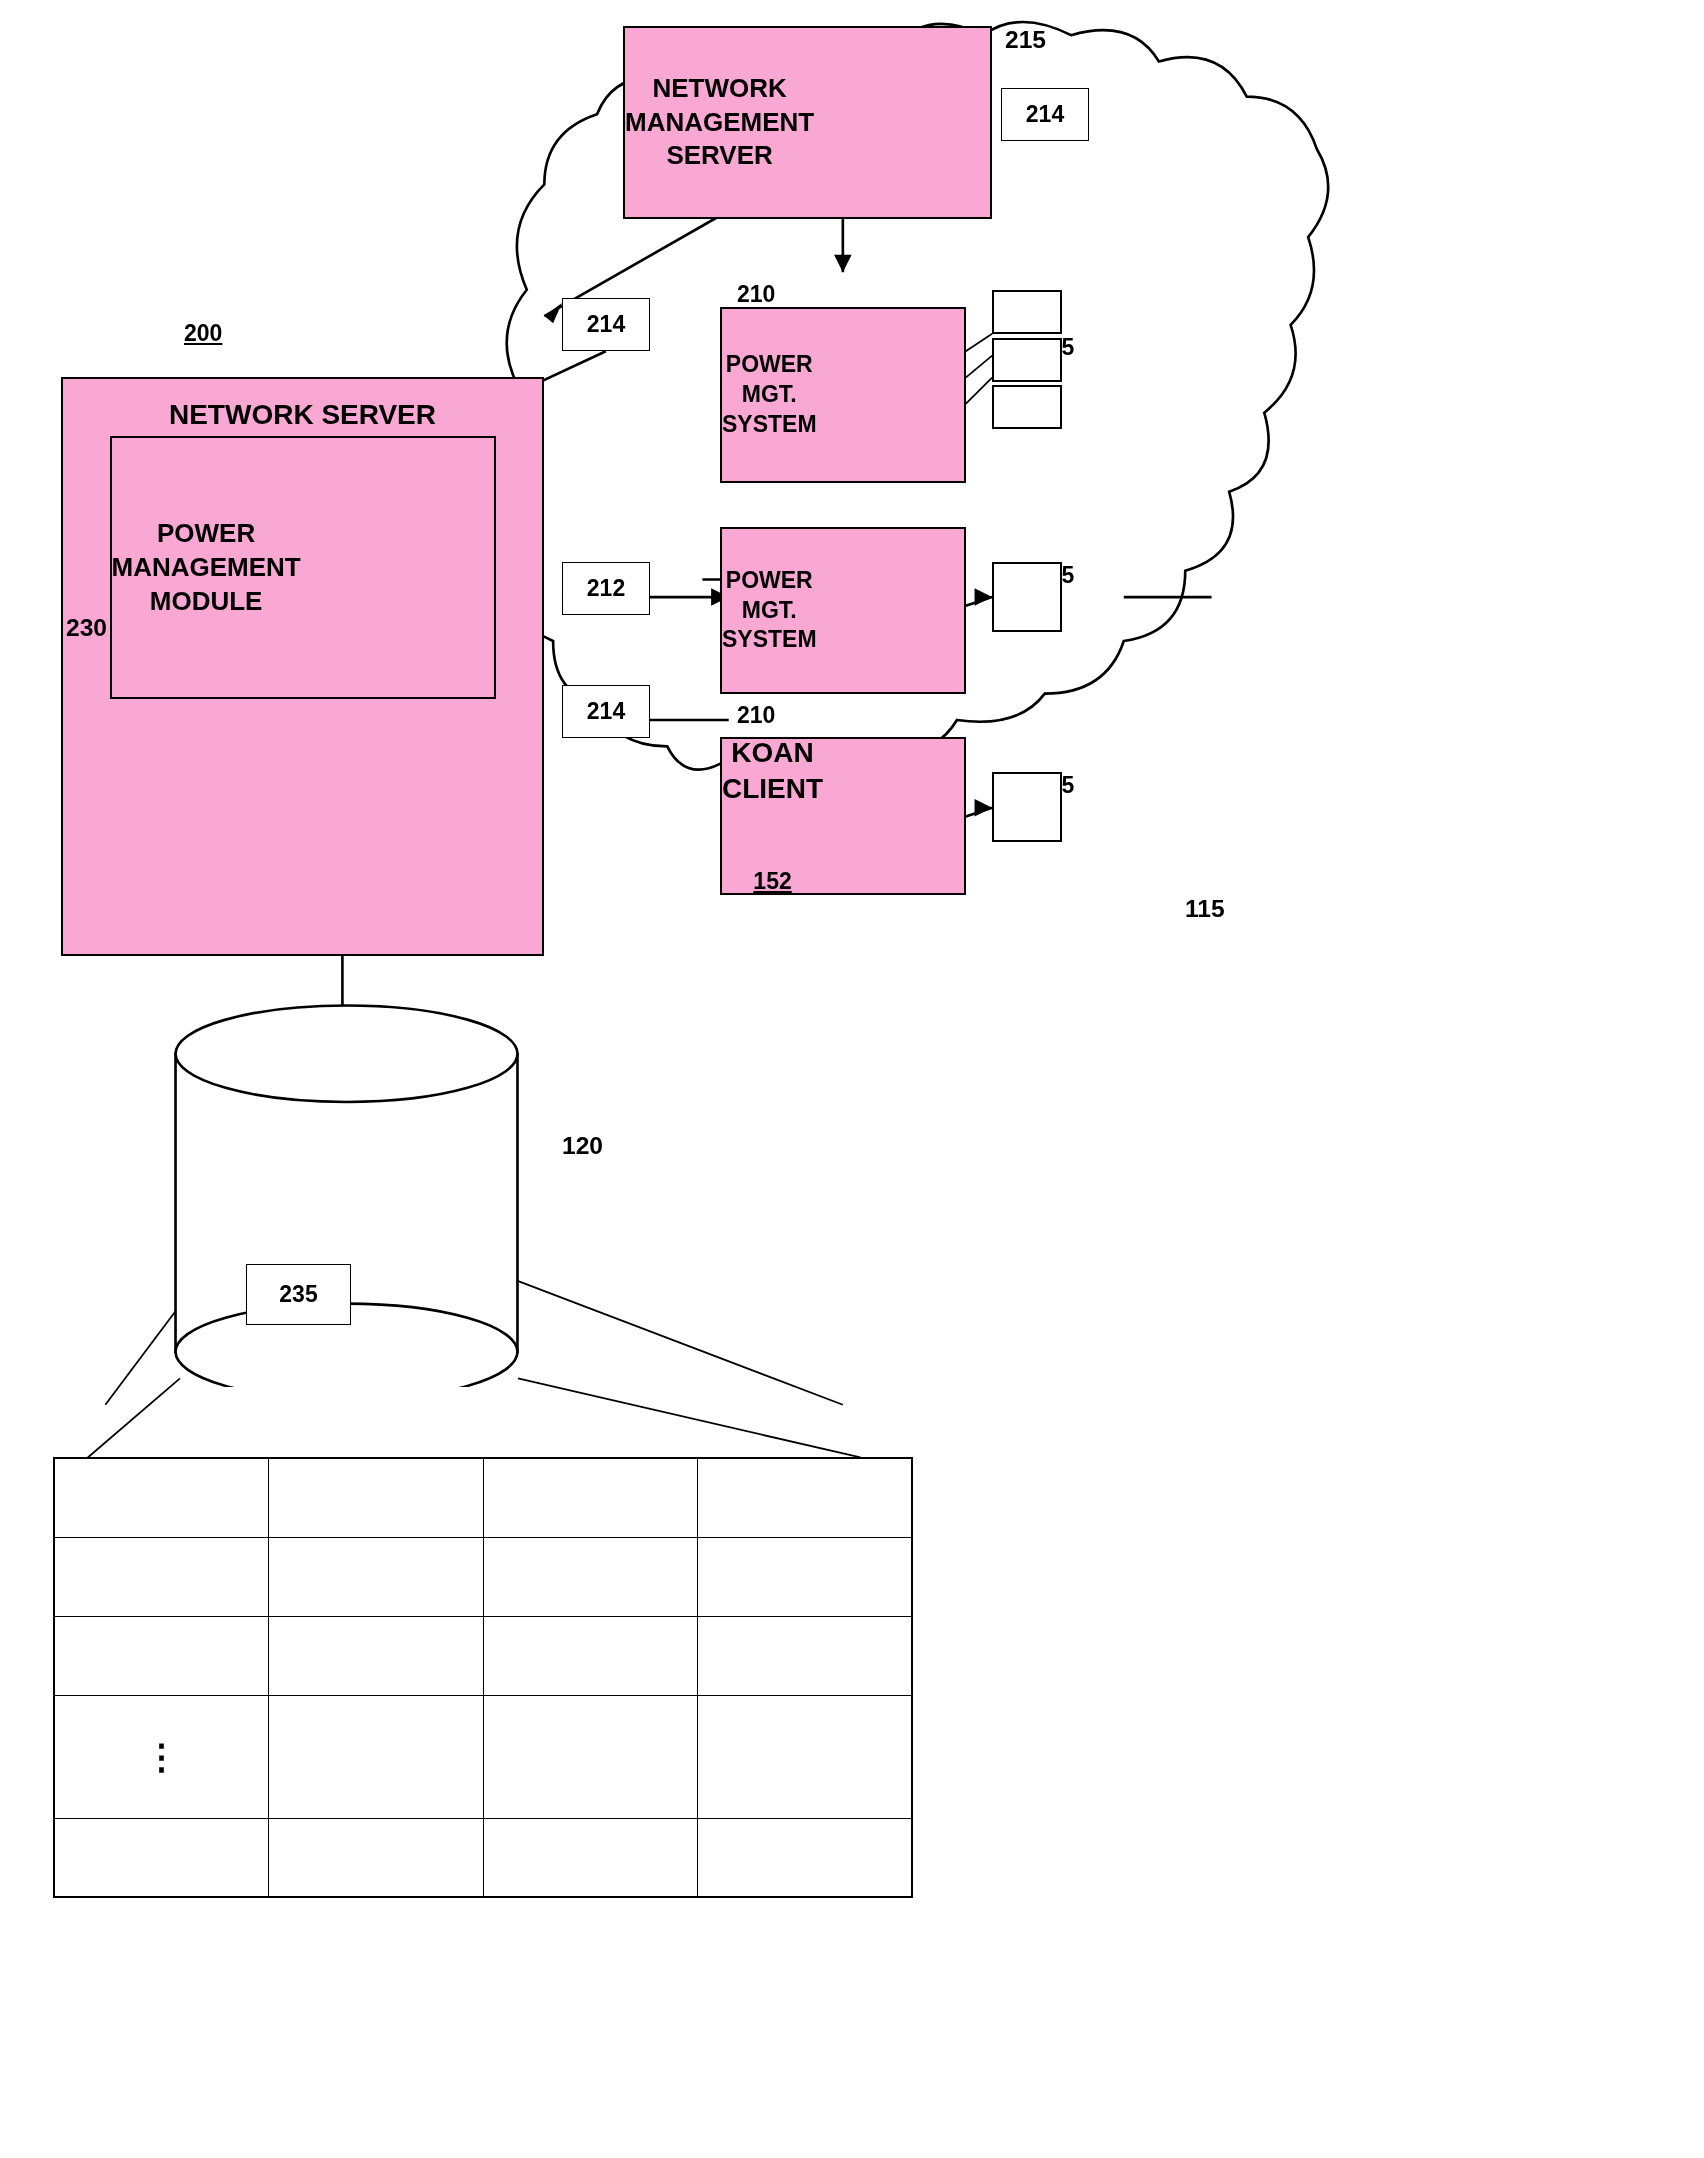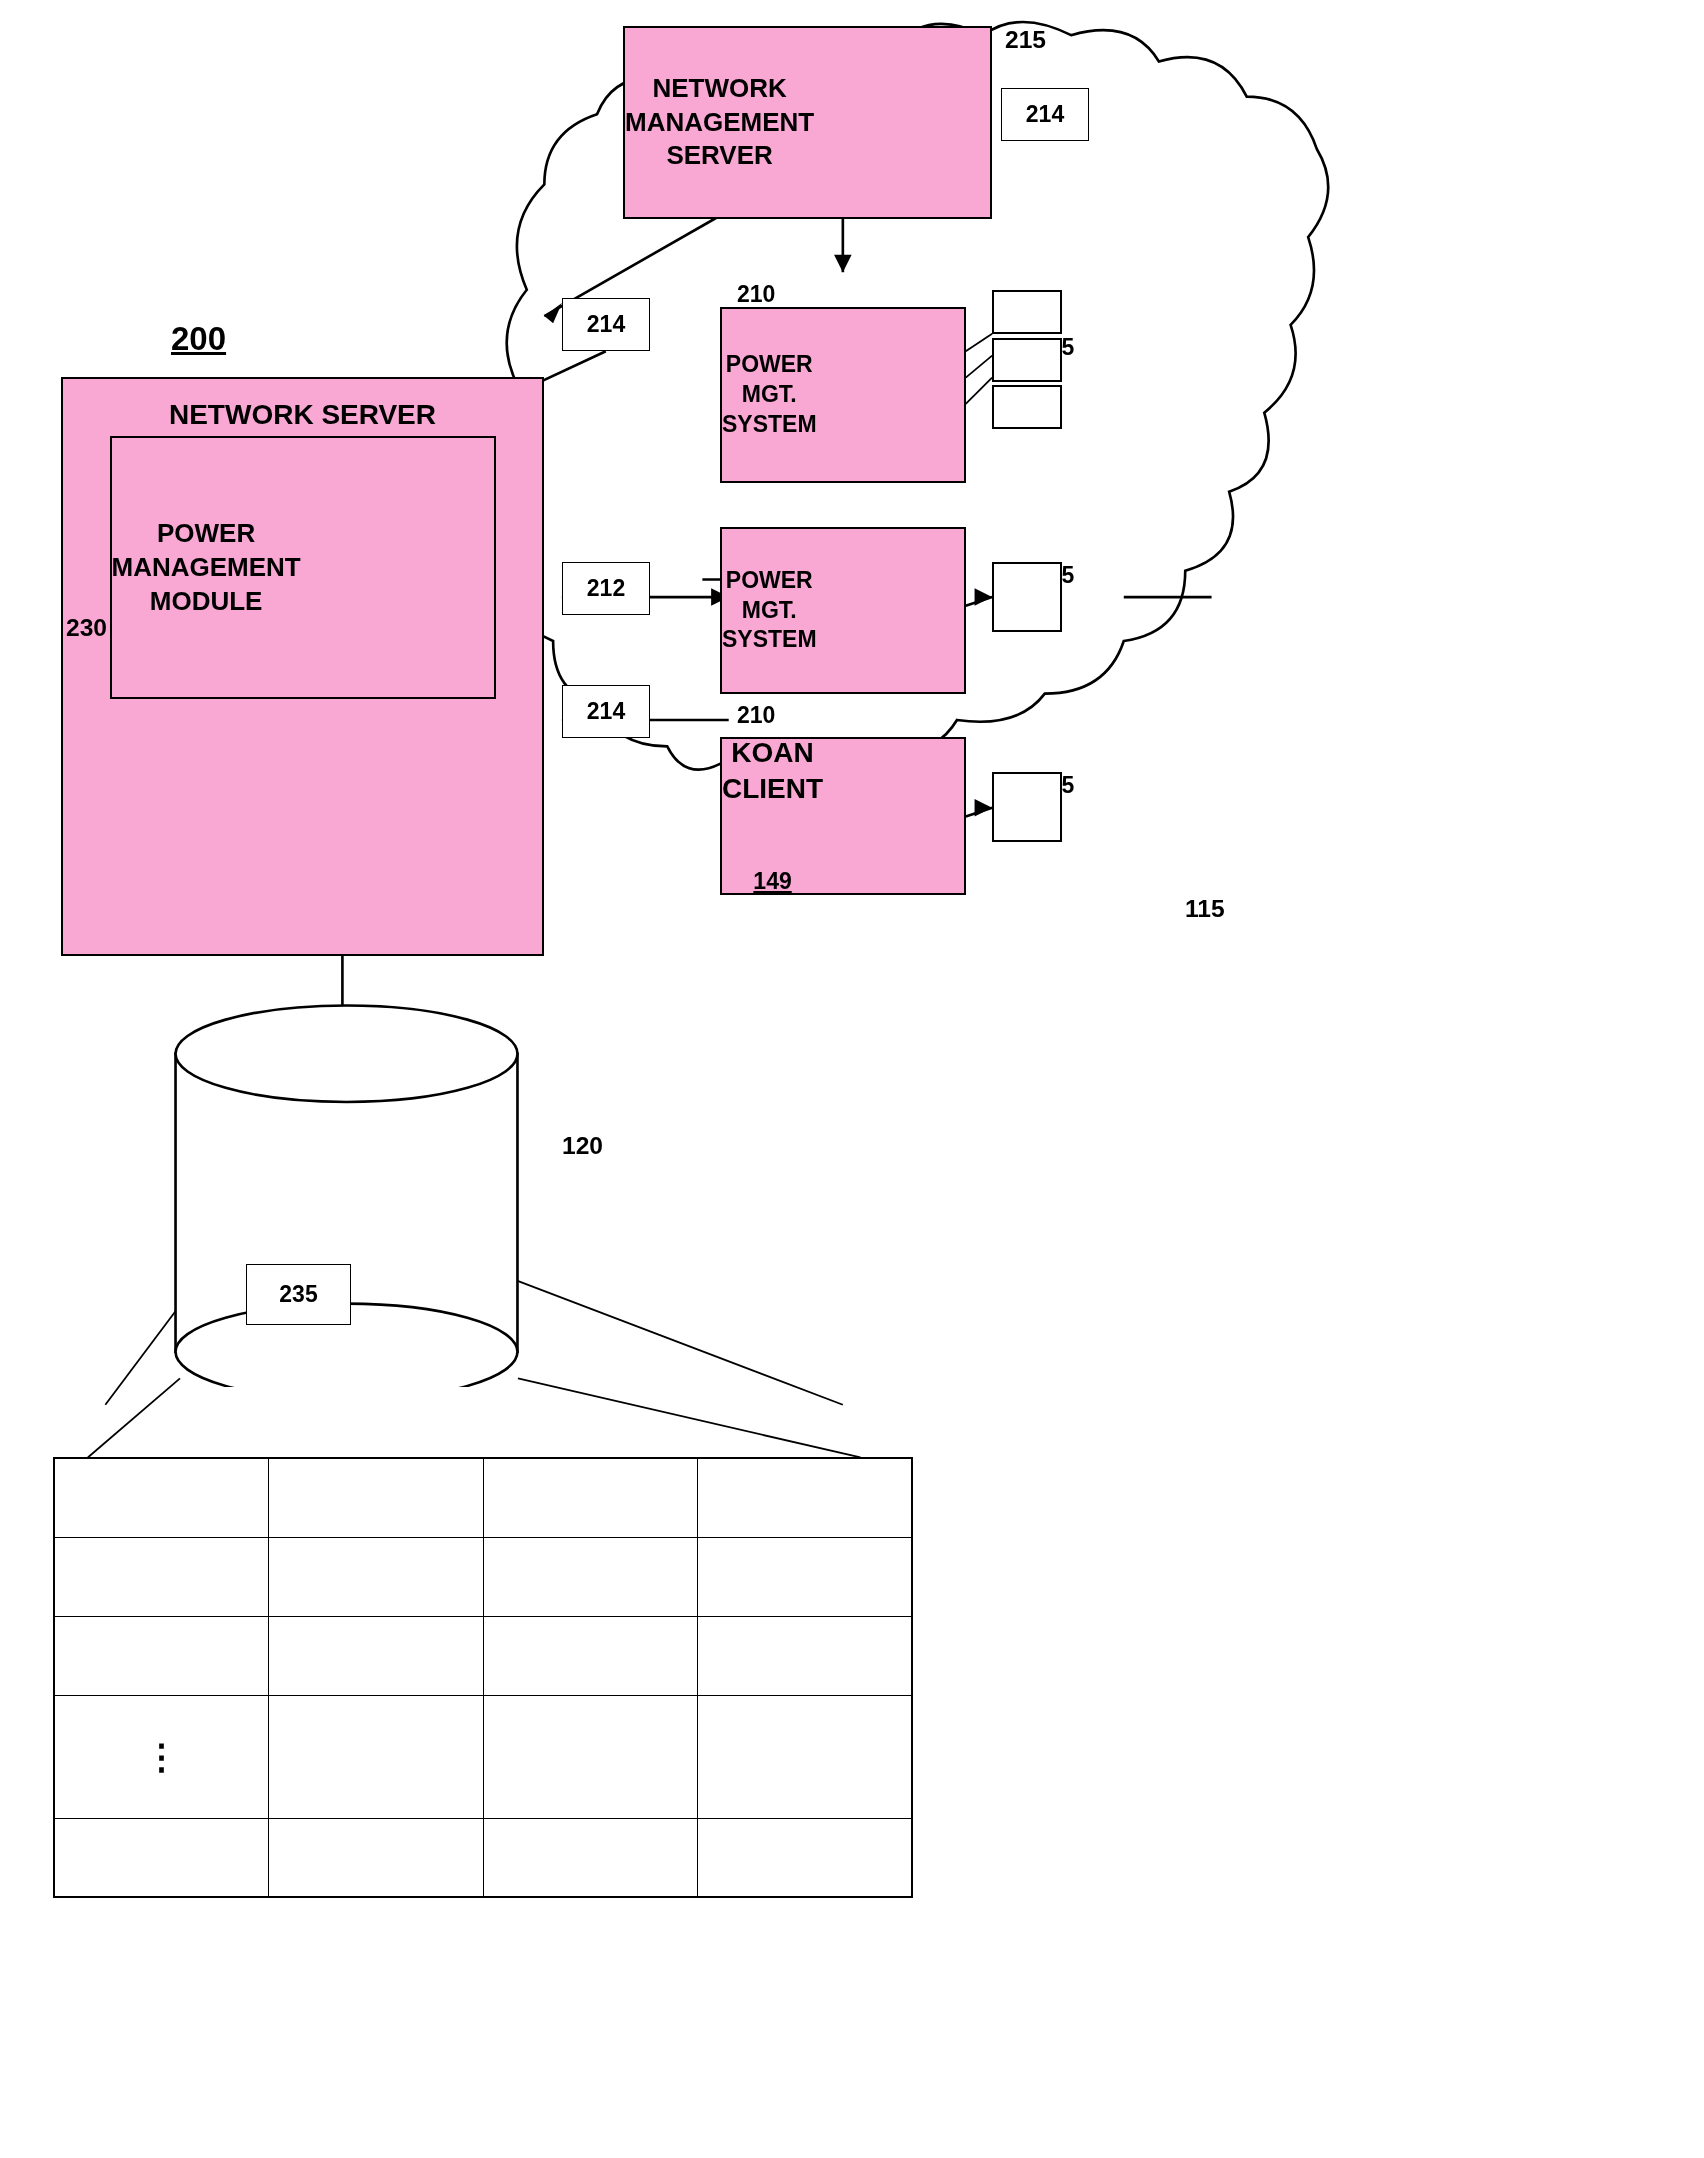--- a/index.html
+++ b/index.html
@@ -104,21 +104,21 @@
   </div>
 
   <div style="position:absolute; left:1005px; top:26px; font-size:24.6px; font-weight:bold;">
     <span>215</span>
   </div>
 
   <div class="ref-box" style="left:1001px; top:88px; width:88px; height:53px;">
     <span>214</span>
   </div>
 
-  <div style="position:absolute; left:171px; top:320px; font-size:33px; font-weight:bold; text-decoration:underline;">
+  <div style="position:absolute; left:184px; top:320px; font-size:23px; font-weight:bold; text-decoration:underline;">
     <span>200</span>
   </div>
 
   <div class="ref-box" style="left:562px; top:298px; width:88px; height:53px;">
     <span>214</span>
   </div>
 
   <svg style="position:absolute; top:0; left:0; width:1705px; height:2159px; pointer-events:none;" viewBox="0 0 1942 2459" width="1705" height="2159">
 
     <line x1="690" y1="400" x2="540" y2="470" stroke="#000" stroke-width="3"></line>
@@ -202,21 +202,21 @@
   <svg style="position:absolute; top:0; left:0; width:1705px; height:2159px; pointer-events:none;" viewBox="0 0 1942 2459" width="1705" height="2159">
     <line x1="1100" y1="690" x2="1130" y2="680" stroke="#000" stroke-width="3"></line>
     <polygon points="1130,680 1110,670 1110,690" fill="#000"></polygon>
   </svg>
 
   <div class="box" style="left:720px; top:737px; width:246px; height:158px; font-size:23px;">
     <div style="white-space:pre-line; text-align:center;">
       <div style="font-size:28px; font-weight:bold; white-space:pre-line;">KOAN
 CLIENT</div>
       <div style="font-size:23px; font-weight:bold; text-decoration:underline;">
-        <span>149</span>
+        <span>152</span>
       </div>
     </div>
   </div>
 
   <div style="position:absolute; left:1036px; top:772px; font-size:23px; font-weight:bold;">
     <span>205</span>
   </div>
 
   <div style="position:absolute; left:992px; top:772px; width:70px; height:70px; border:2.6px solid #000; background:#fff;"></div>
 

